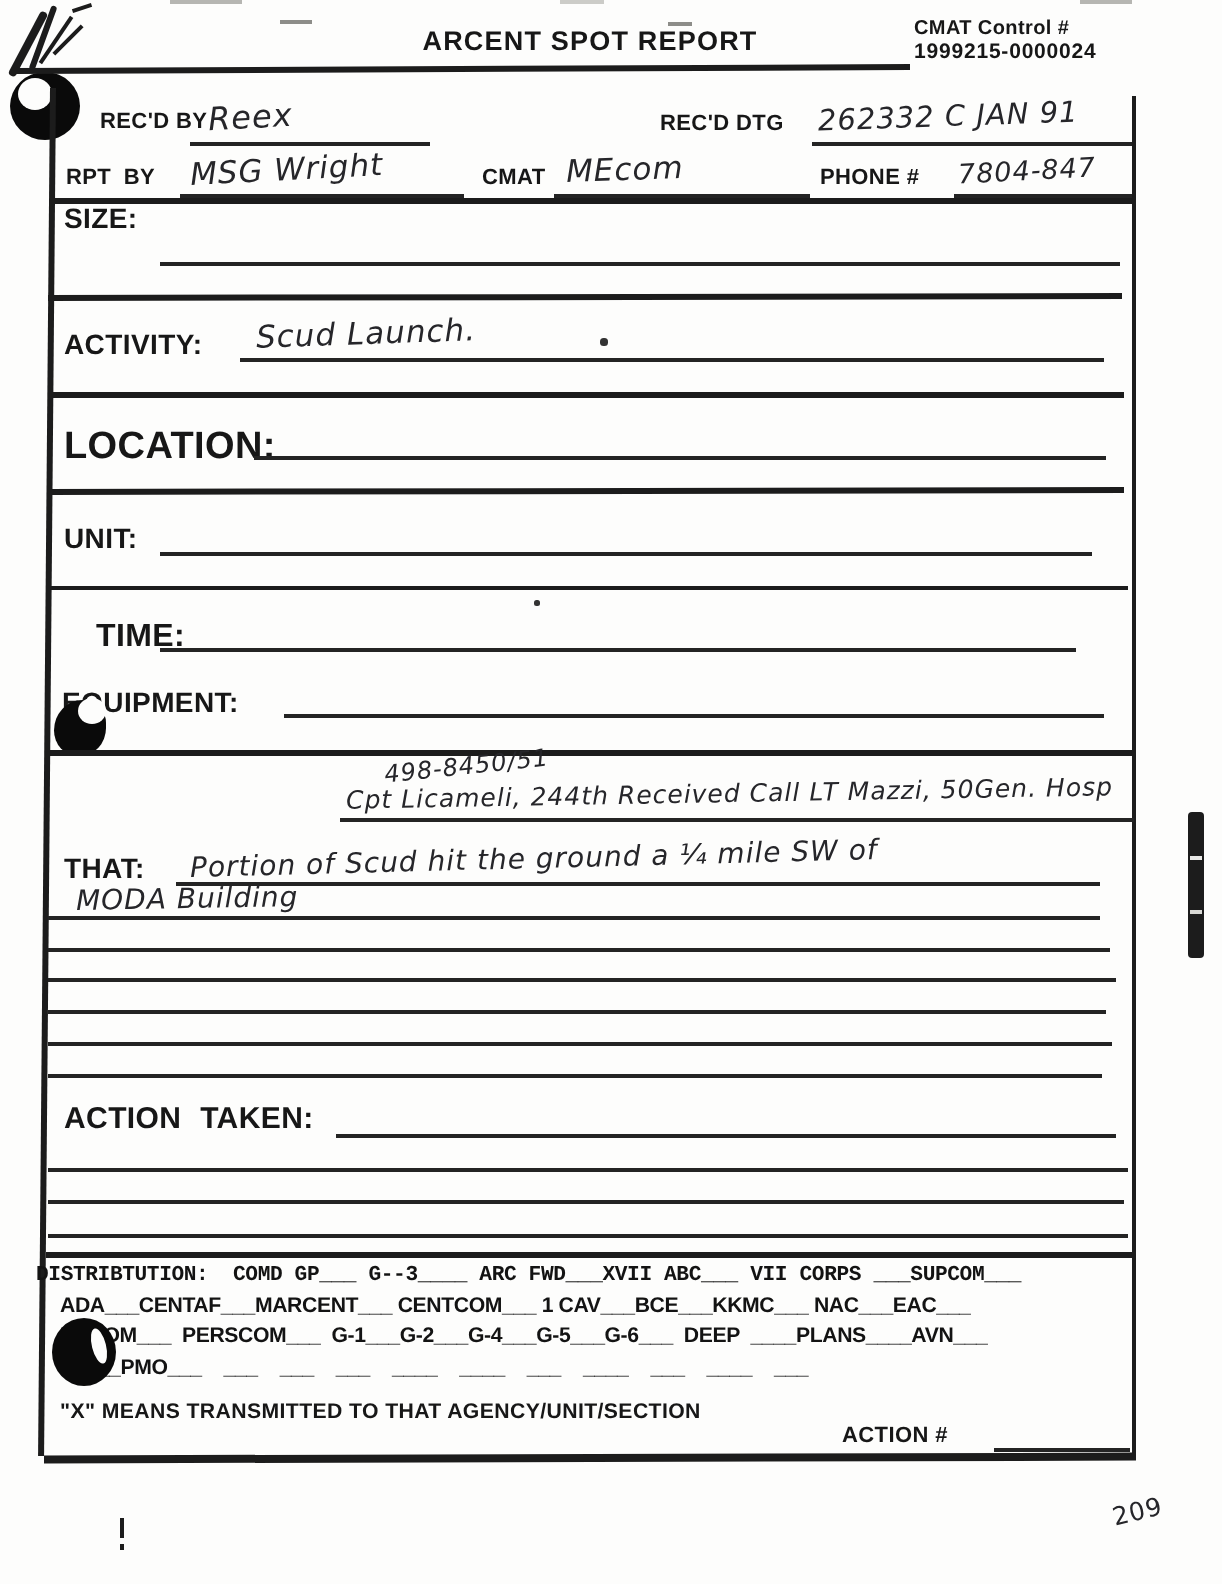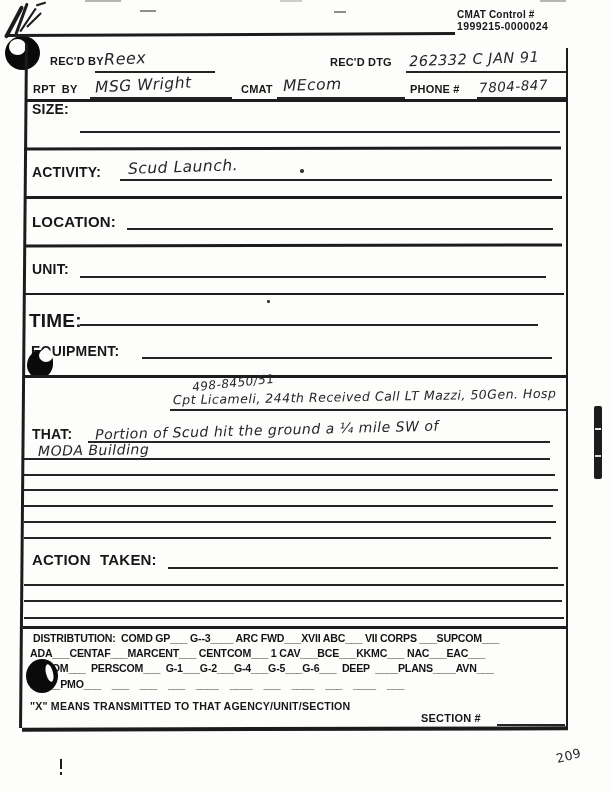--- a/index.html
+++ b/index.html
@@ -58,20 +58,21 @@
 
   <div class="line" style="left:12px;top:4px;width:4px;height:36px;transform:rotate(28deg);border-radius:2px;"></div>
   <div class="line" style="left:20px;top:2px;width:3px;height:34px;transform:rotate(20deg);border-radius:2px;"></div>
   <div class="line" style="left:27px;top:6px;width:2px;height:28px;transform:rotate(34deg);"></div>
   <div class="line" style="left:33px;top:10px;width:2px;height:20px;transform:rotate(45deg);"></div>
   <div class="line" style="left:36px;top:3px;width:10px;height:2px;transform:rotate(-18deg);"></div>
 
   <div class="blob" style="left:5px;top:36px;width:35px;height:34px;"></div>
   <div class="blobhole" style="left:9px;top:39px;width:17px;height:16px;"></div>
 
+  <div class="lbl" style="left:160px;top:13px;width:270px;text-align:center;font-size:13.5px;letter-spacing:0.6px;">ARCENT SPOT REPORT</div>
   <div class="lbl" style="left:457px;top:9px;font-size:10px;font-weight:600;">CMAT Control #</div>
   <div class="lbl" style="left:457px;top:20px;font-size:10.5px;letter-spacing:0.4px;">1999215-0000024</div>
   <div class="line" style="left:8px;top:33px;width:447px;height:3px;transform:rotate(-0.25deg);"></div>
 
   <div class="line" style="left:25px;top:44px;width:2.5px;height:684px;transform:rotate(0.5deg);transform-origin:top left;"></div>
   <div class="line" style="left:566px;top:48px;width:2px;height:680px;"></div>
   <div class="line" style="left:22px;top:727px;width:546px;height:3.5px;transform:rotate(-0.15deg);"></div>
 
   <div class="lbl" style="left:50px;top:55px;font-size:11px;">REC'D BY</div>
   <div class="rule" style="left:95px;top:71px;width:120px;"></div>
@@ -98,30 +99,30 @@
   <div class="lbl" style="left:32px;top:101px;font-size:14px;">SIZE:</div>
   <div class="rule" style="left:80px;top:131px;width:480px;"></div>
   <div class="line" style="left:24px;top:147px;width:537px;height:2.5px;transform:rotate(-0.1deg);"></div>
 
   <div class="lbl" style="left:32px;top:164px;font-size:14px;">ACTIVITY:</div>
   <div class="rule" style="left:120px;top:179px;width:432px;"></div>
   <div class="hw" style="left:128px;top:158px;font-size:15.5px;transform:rotate(-2deg);">Scud Launch.</div>
   <div class="speck" style="left:300px;top:169px;width:3.5px;height:3.5px;"></div>
   <div class="line" style="left:24px;top:196px;width:538px;height:2.5px;"></div>
 
-  <div class="lbl" style="left:32px;top:213px;font-size:15px;text-align:center;">LOCATION:</div>
+  <div class="lbl" style="left:32px;top:213px;font-size:19px;text-align:center;">LOCATION:</div>
   <div class="rule" style="left:127px;top:228px;width:426px;"></div>
   <div class="line" style="left:24px;top:244px;width:538px;height:2.5px;transform:rotate(-0.1deg);"></div>
 
   <div class="lbl" style="left:32px;top:261px;font-size:14px;">UNIT:</div>
   <div class="rule" style="left:80px;top:276px;width:466px;"></div>
   <div class="speck" style="left:267px;top:300px;width:2.5px;height:2.5px;"></div>
   <div class="line" style="left:24px;top:293px;width:540px;height:2px;"></div>
 
-  <div class="lbl" style="left:29px;top:310px;font-size:19px;">TIME:</div>
+  <div class="lbl" style="left:48px;top:310px;font-size:16px;">TIME:</div>
   <div class="rule" style="left:80px;top:324px;width:458px;"></div>
 
   <div class="lbl" style="left:31px;top:343px;font-size:14px;">EQUIPMENT:</div>
   <div class="rule" style="left:142px;top:357px;width:410px;"></div>
   <div class="blob" style="left:27px;top:350px;width:26px;height:28px;border-radius:60% 45% 55% 50%;"></div>
   <div class="blobhole" style="left:39px;top:349px;width:14px;height:13px;"></div>
   <div class="line" style="left:24px;top:375px;width:542px;height:2.5px;"></div>
 
   <div class="rule" style="left:170px;top:409px;width:397px;"></div>
   <div class="hw" style="left:192px;top:376px;font-size:12px;transform:rotate(-6deg);">498-8450/51</div>
@@ -139,30 +140,30 @@
   <div class="rule" style="left:24px;top:521px;width:532px;height:1.8px;"></div>
   <div class="rule" style="left:24px;top:537px;width:527px;"></div>
 
   <div class="lbl" style="left:32px;top:551px;font-size:15px;word-spacing:5px;">ACTION TAKEN:</div>
   <div class="rule" style="left:168px;top:567px;width:390px;"></div>
   <div class="rule" style="left:24px;top:584px;width:540px;"></div>
   <div class="rule" style="left:24px;top:600px;width:538px;height:1.8px;"></div>
   <div class="rule" style="left:24px;top:617px;width:540px;"></div>
 
   <div class="line" style="left:23px;top:626px;width:545px;height:3px;"></div>
-  <div class="dist" style="left:33px;top:632px;">DISTRIBTUTION:  COMD GP___ G--3____ ARC FWD___XVII ABC___ VII CORPS ___SUPCOM___</div>
+  <div class="dist" style="left:18px;top:632px;font-family:Liberation Mono, monospace;">DISTRIBTUTION:  COMD GP___ G--3____ ARC FWD___XVII ABC___ VII CORPS ___SUPCOM___</div>
   <div class="dist" style="left:30px;top:647px;">ADA___CENTAF___MARCENT___ CENTCOM___ 1 CAV___BCE___KKMC___ NAC___EAC___</div>
   <div class="dist" style="left:30px;top:662px;">EDCOM___  PERSCOM___  G-1___G-2___G-4___G-5___G-6___  DEEP  ____PLANS____AVN___</div>
   <div class="dist" style="left:30px;top:678px;">3C___PMO___    ___    ___    ___    ____    ____    ___    ____    ___    ____    ___</div>
 
   <div class="blob" style="left:26px;top:659px;width:32px;height:34px;"></div>
   <div class="blobhole" style="left:46px;top:664px;width:7px;height:18px;border-radius:50%;transform:rotate(-14deg);"></div>
 
   <div class="lbl" style="left:30px;top:700px;font-size:10.6px;">"X" MEANS TRANSMITTED TO THAT AGENCY/UNIT/SECTION</div>
-  <div class="lbl" style="left:421px;top:712px;font-size:11px;">SECTION #</div>
+  <div class="lbl" style="left:421px;top:712px;font-size:11px;">ACTION #</div>
   <div class="rule" style="left:497px;top:724px;width:68px;"></div>
 
   <div class="line" style="left:594px;top:406px;width:8px;height:73px;border-radius:2px;"></div>
   <div class="smudge" style="left:595px;top:428px;width:6px;height:2px;background:#e8e8e6;"></div>
   <div class="smudge" style="left:595px;top:455px;width:6px;height:1.5px;background:#d8d8d4;"></div>
 
   <div class="hw" style="left:556px;top:748px;font-size:12.5px;font-style:normal;transform:rotate(-14deg);">209</div>
   <div class="line" style="left:60px;top:759px;width:2px;height:10px;"></div>
   <div class="line" style="left:60px;top:772px;width:2px;height:3px;"></div>
 

